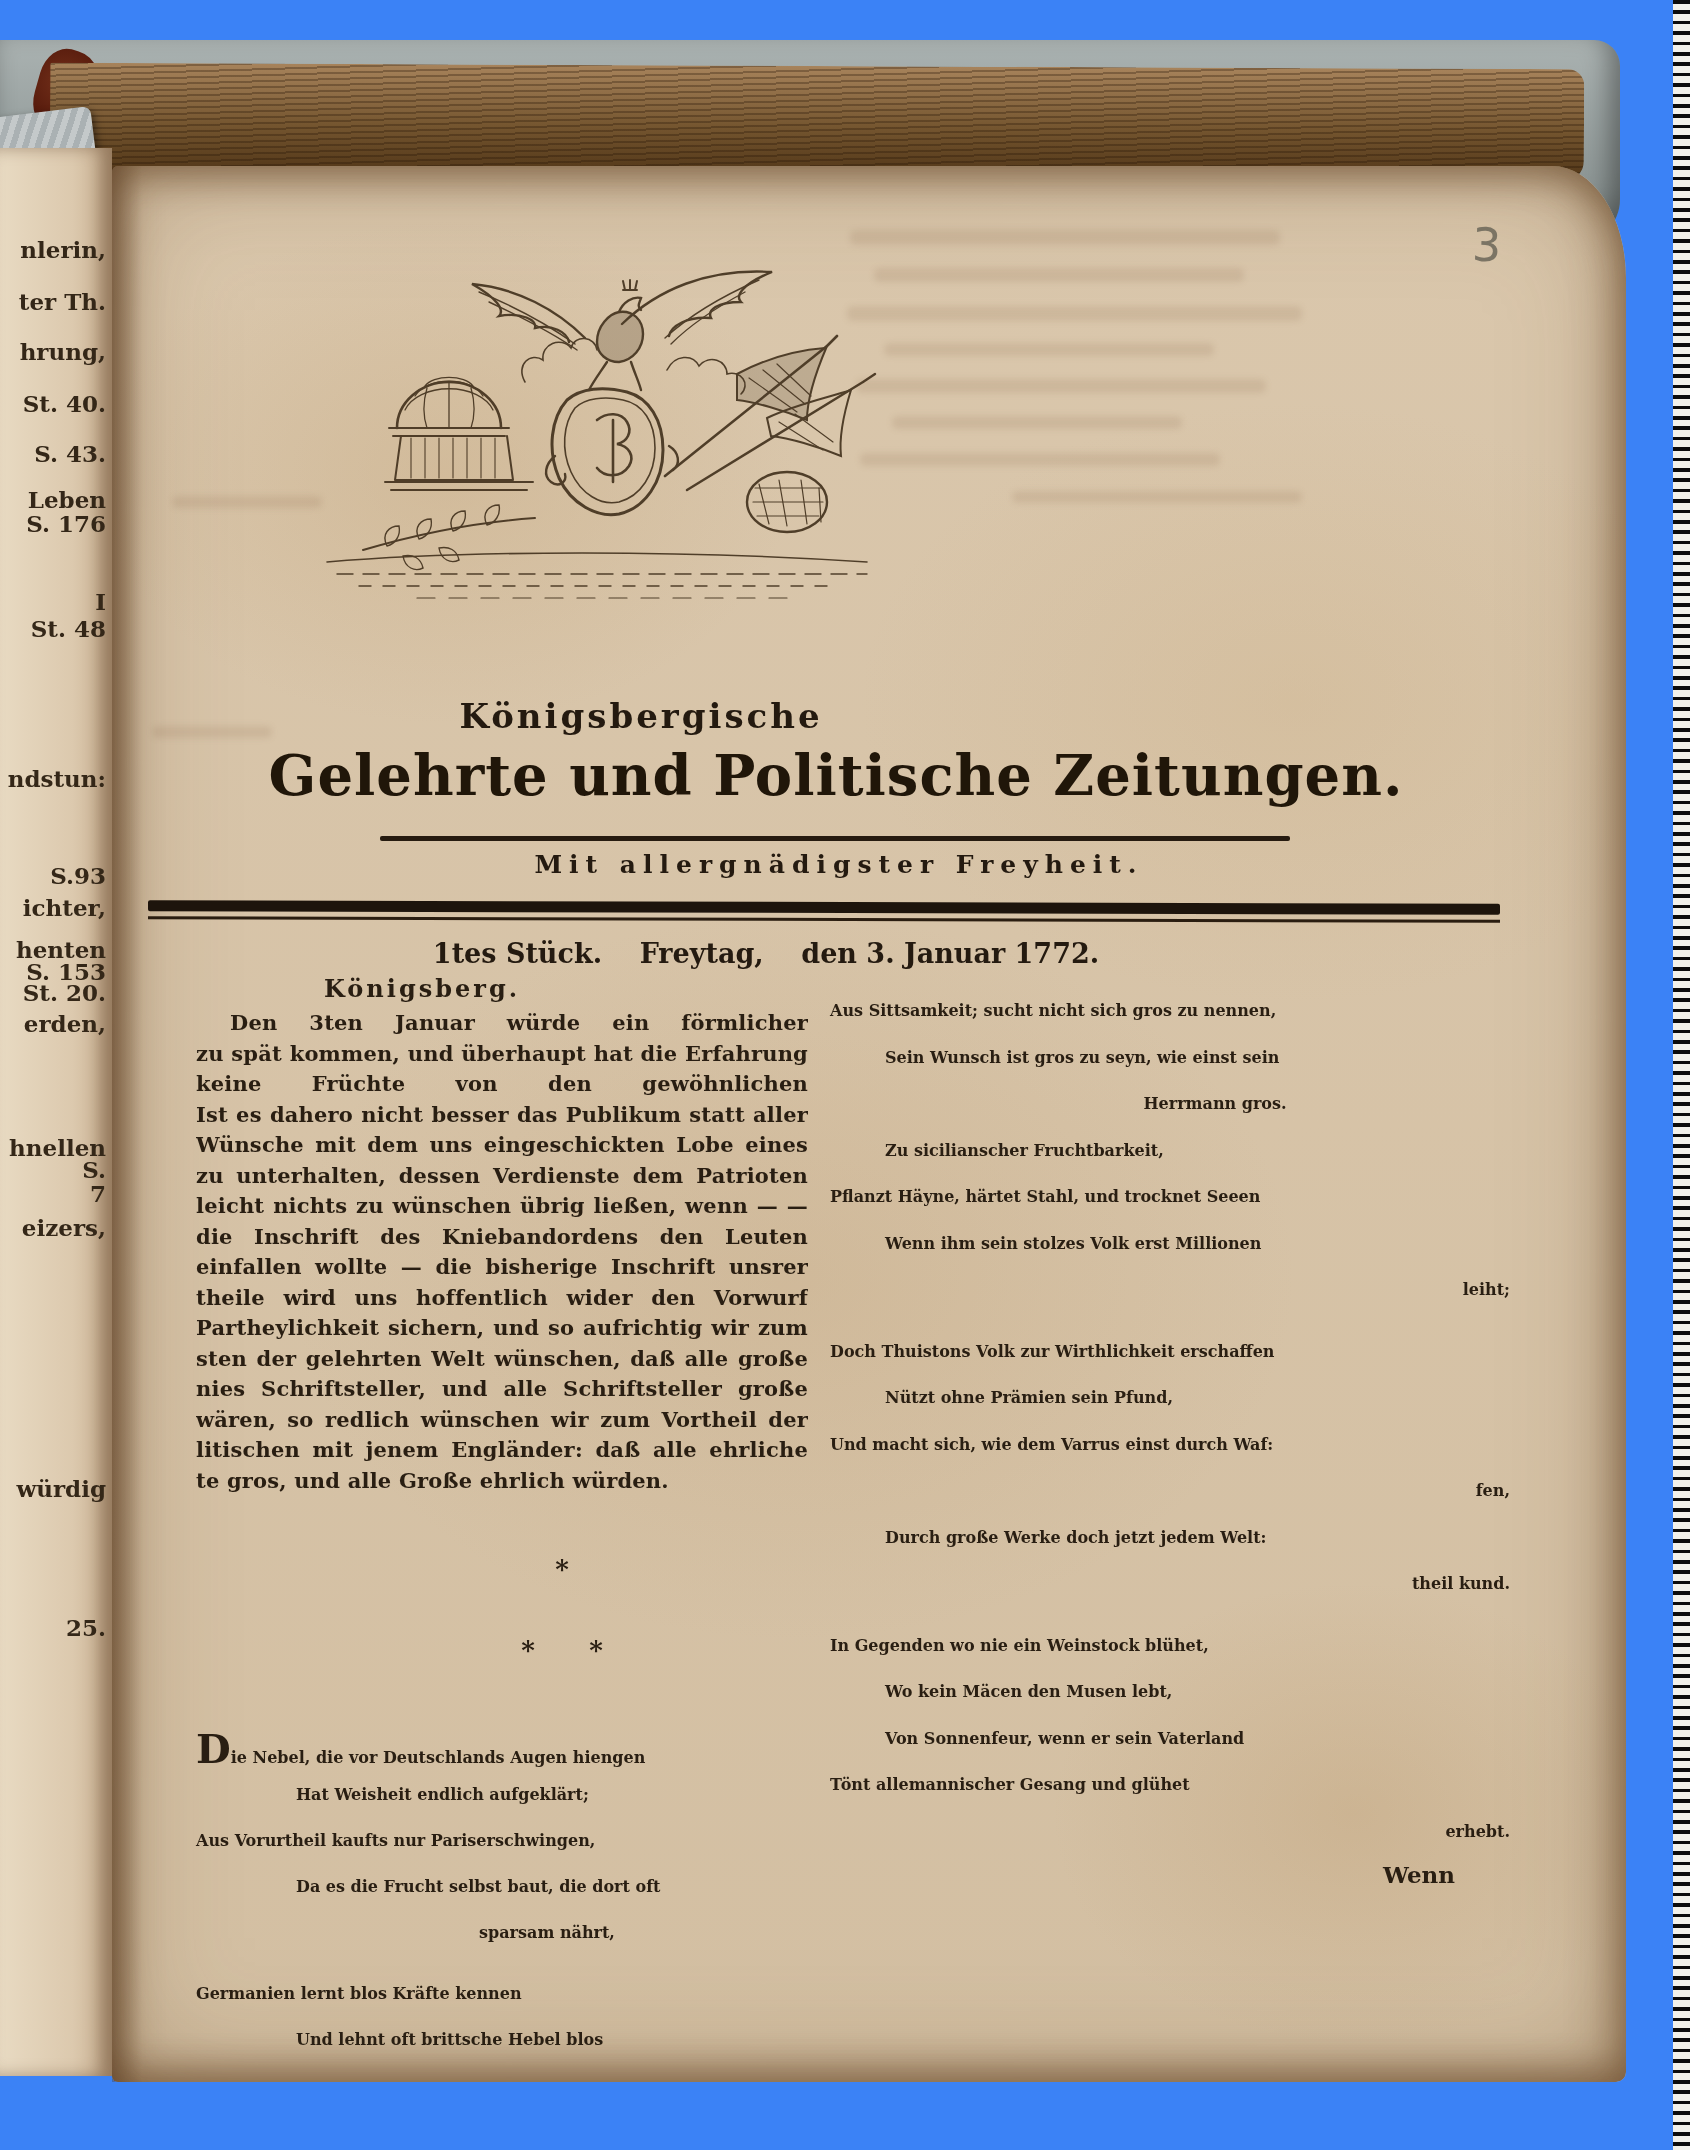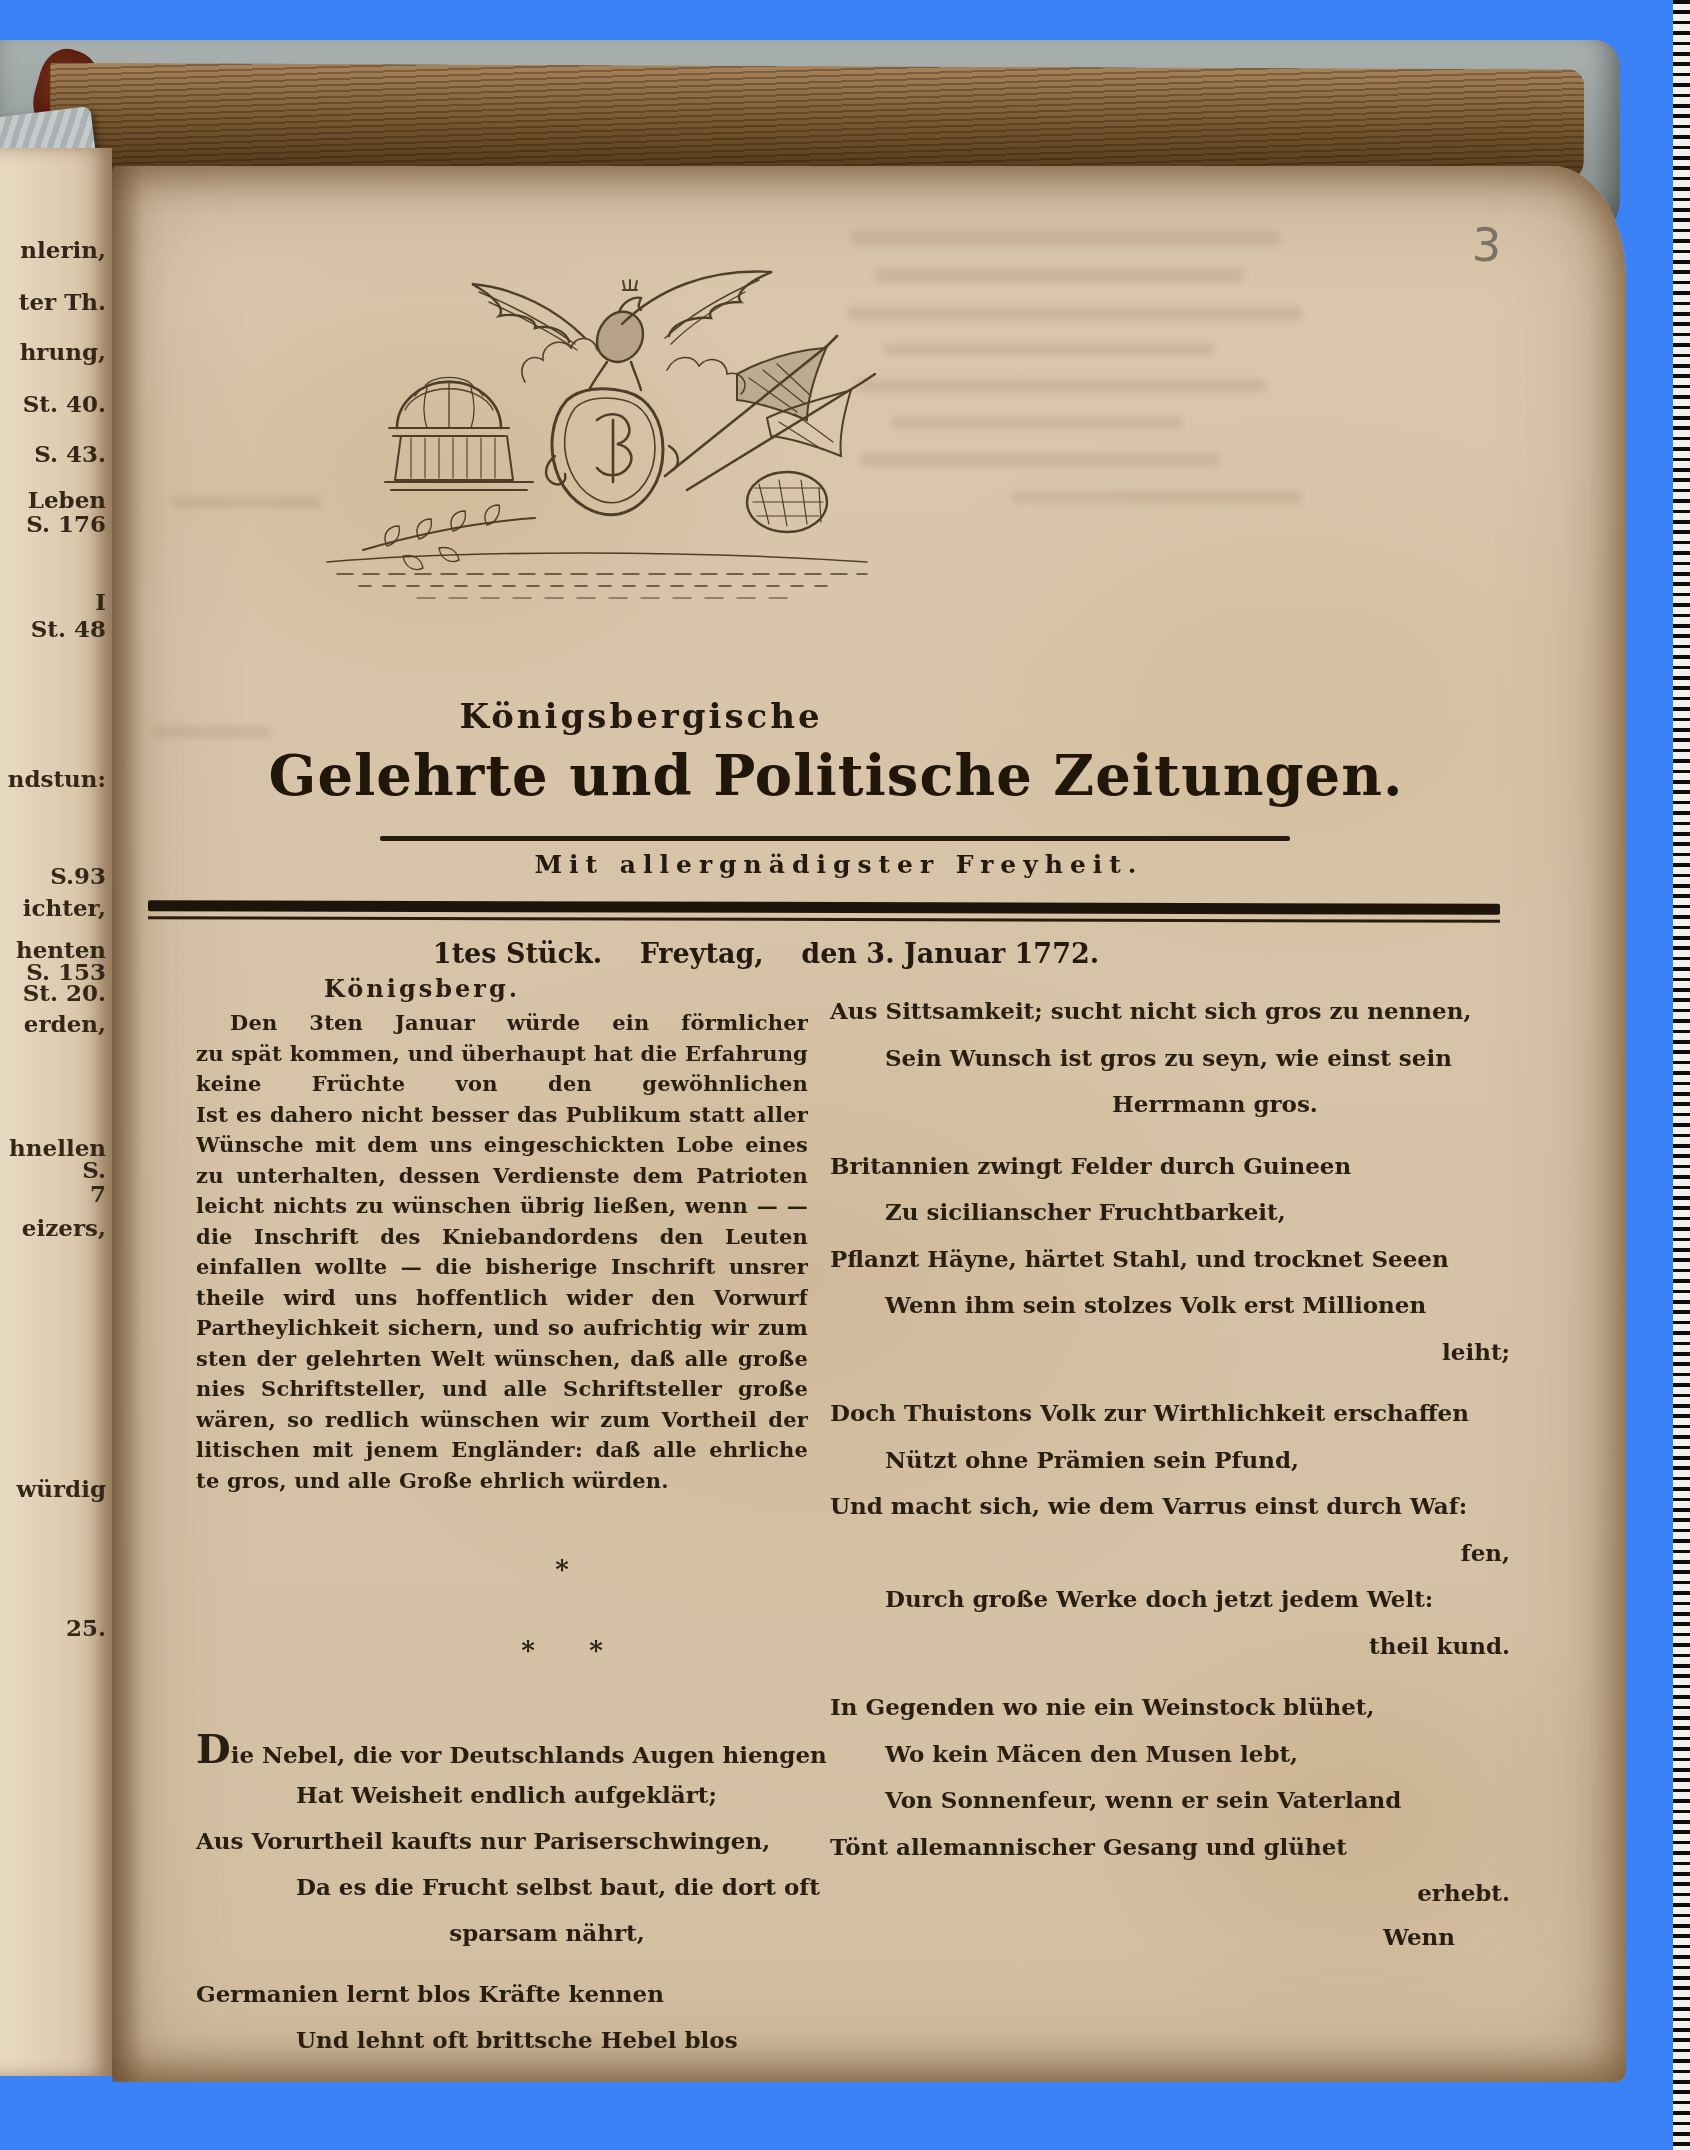--- a/index.html
+++ b/index.html
@@ -79,21 +79,21 @@
 
   .lcol{position:absolute;left:84px;top:806px;width:612px;}
   .lhead{text-align:center;padding-right:160px;font-size:24px;font-weight:bold;
     letter-spacing:3px;height:36px;line-height:34px;}
   .article .ln{font-size:21px;font-weight:bold;line-height:30.5px;height:30.5px;
     text-align:justify;text-align-last:justify;letter-spacing:.2px;overflow:hidden;}
   .article .a1{text-indent:34px;}
   .article .alast{text-align-last:left;}
   .divider{margin-top:6px;text-align:center;transform:translateX(60px);
     font-size:26px;font-weight:bold;line-height:27px;white-space:pre;}
-  .plist .ln{font-size:23px;font-weight:bold;line-height:46px;height:46px;white-space:nowrap;}
+  .plist .ln{font-size:16px;font-weight:bold;line-height:46px;height:46px;white-space:nowrap;}
   .lpoem{margin-top:8px;}
   .initcap::first-letter{font-size:40px;}
   .i{padding-left:55px;}
   .i2{padding-left:100px;}
   .c{text-align:center;padding-left:90px;white-space:nowrap;}
   .c2{text-align:right;padding-left:150px;white-space:nowrap;}
   .g{margin-top:15px;}
 
   .rcol{position:absolute;left:718px;top:822px;width:680px;}
   .rpoem .ln{line-height:46.5px;height:46.5px;}
@@ -252,21 +252,20 @@
           <div class="ln g">Germanien lernt blos Kräfte kennen</div>
           <div class="ln i2">Und lehnt oft brittsche Hebel blos</div>
         </div>
     </div>
 
     <div class="rcol">
       <div class="rpoem plist">
           <div class="ln">Aus Sittsamkeit; sucht nicht sich gros zu nennen,</div>
           <div class="ln i">Sein Wunsch ist gros zu seyn, wie einst sein</div>
           <div class="ln c">Herrmann gros.</div>
-          <div class="ln g">Britannien zwingt Felder durch Guineen</div>
           <div class="ln i">Zu sicilianscher Fruchtbarkeit,</div>
           <div class="ln">Pflanzt Häyne, härtet Stahl, und trocknet Seeen</div>
           <div class="ln i">Wenn ihm sein stolzes Volk erst Millionen</div>
           <div class="ln c2">leiht;</div>
           <div class="ln g">Doch Thuistons Volk zur Wirthlichkeit erschaffen</div>
           <div class="ln i">Nützt ohne Prämien sein Pfund,</div>
           <div class="ln">Und macht sich, wie dem Varrus einst durch Waf:</div>
           <div class="ln c2">fen,</div>
           <div class="ln i">Durch große Werke doch jetzt jedem Welt:</div>
           <div class="ln c2">theil kund.</div>

